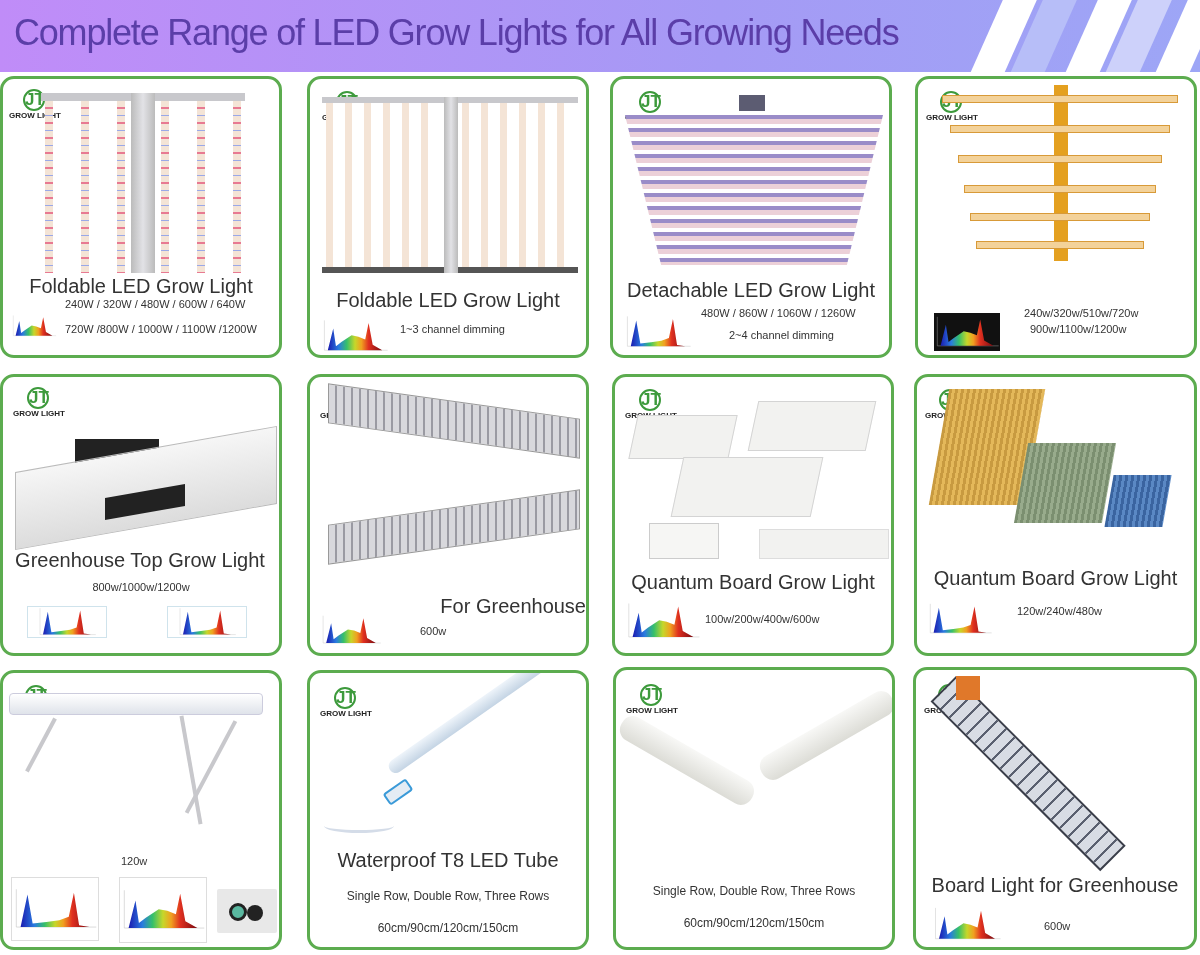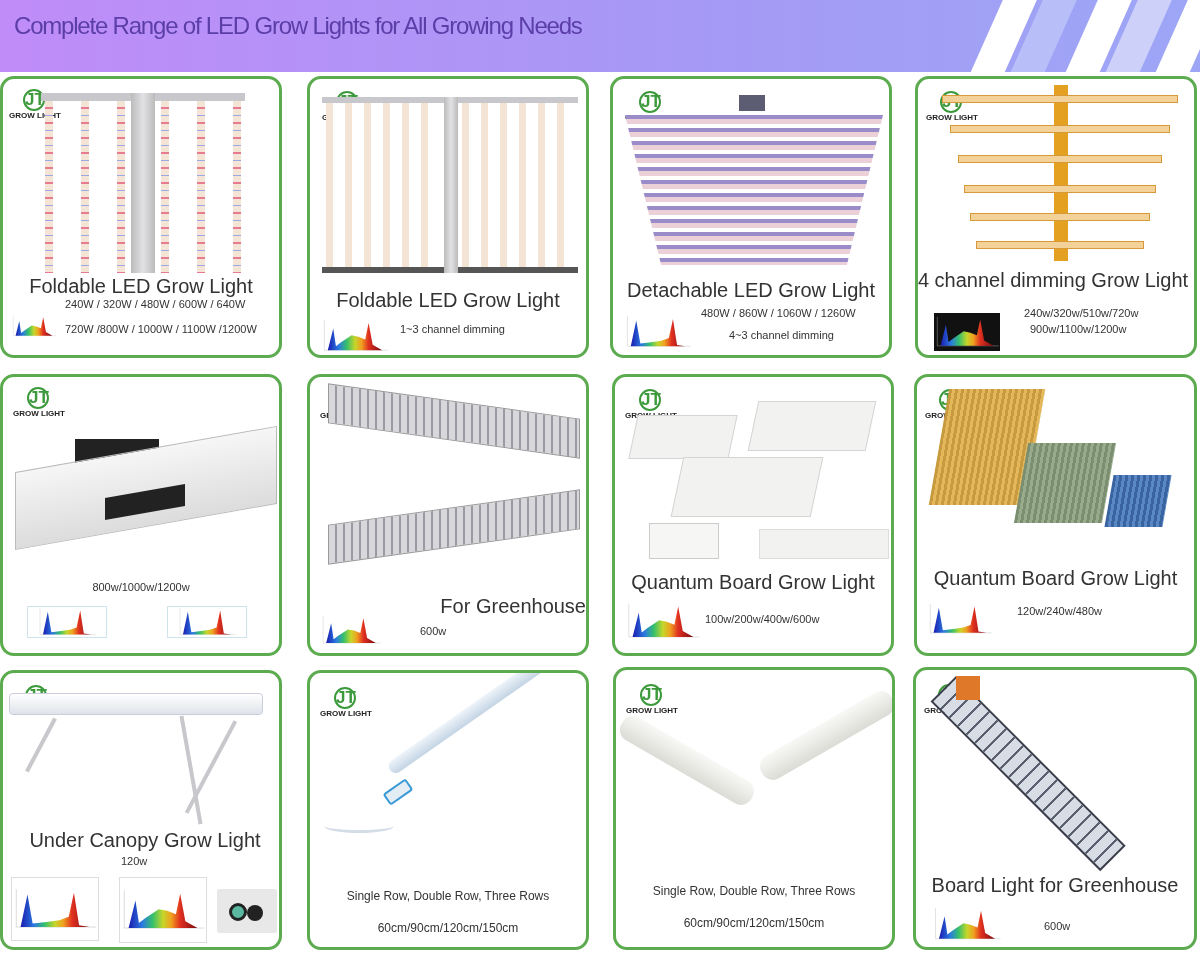--- a/index.html
+++ b/index.html
@@ -1,18 +1,18 @@
 <!DOCTYPE html>
 <html><head>
 <meta charset="utf-8">
 <style>
   * { box-sizing: border-box; margin: 0; padding: 0; }
   body { width: 1200px; height: 955px; background: #ffffff; font-family: "Liberation Sans", "DejaVu Sans", sans-serif; overflow: hidden; position: relative; }
   .banner { position: absolute; left: 0; top: 0; width: 1200px; height: 72px; background: linear-gradient(90deg, #c08cf8 0%, #a59af5 60%, #9da6f6 100%); overflow: hidden; }
-  .banner-title { position: absolute; left: 14px; top: 12px; font-size: 24px; color: #5b3ea8; letter-spacing: -1.2px; font-weight: normal; white-space: nowrap; }
+  .banner-title { position: absolute; left: 14px; top: 12px; font-size: 36px; color: #5b3ea8; letter-spacing: -1.2px; font-weight: normal; white-space: nowrap; }
   .stripe { position: absolute; top: -10px; width: 34px; height: 100px; transform: skewX(-24deg); }
   .card { position: absolute; border: 3px solid #5cac4f; border-radius: 14px; background: #ffffff; overflow: hidden; }
   .logo { position: absolute; width: 70px; height: 36px; }
   .logo-mark { position: absolute; left: 14px; top: 0; width: 22px; height: 22px; border: 2px solid #3d9a3c; border-radius: 50%; color: #3d9a3c; font-size: 17px; font-weight: bold; text-align: left; line-height: 18px; }
   .logo-text { position: absolute; left: 0; top: 22px; font-size: 8px; font-weight: bold; color: #222; white-space: nowrap; }
   .title { position: absolute; left: 0; right: 0; text-align: center; color: #333; font-size: 20px; white-space: nowrap; }
   .spec { position: absolute; color: #333; font-size: 11px; white-space: nowrap; }
   .spectrum { position: absolute; background: #fff; }
   .spectrum svg { width: 100%; height: 100%; display: block; }
   .product { position: absolute; }
@@ -108,57 +108,57 @@
     <div style="position:absolute; left:114px; top:0; width:26px; height:16px; background:#5c5c72;"></div>
     <div style="position:absolute; left:0; top:20px; width:258px; height:150px; background:repeating-linear-gradient(180deg,#9a8cc8 0 4px,#ecd0d8 4px 9px,#ffffff 9px 13px); clip-path:polygon(0 0,100% 0,86% 100%,14% 100%);"></div>
   </div>
   <div class="title" style="top:200px;">Detachable LED Grow Light</div>
   <div class="spectrum" style="left:10px; top:236px; width:70px; height:34px;">
       <svg>
         <use href="#spec-red"></use>
       </svg>
     </div>
   <div class="spec" style="left:88px; top:228px;">480W / 860W / 1060W / 1260W</div>
-  <div class="spec" style="left:116px; top:250px;">4~3 channel dimming</div>
+  <div class="spec" style="left:116px; top:250px;">2~4 channel dimming</div>
 </div>
 
 <div class="card" style="left:915px; top:76px; width:282px; height:282px;">
   <div class="logo" style="left:8px; top:12px;">
     <div class="logo-mark">JT</div>
     <div class="logo-text">GROW LIGHT</div>
   </div>
   <div class="product" style="left:24px; top:6px; width:236px; height:176px;">
     <div style="position:absolute; left:112px; top:0; width:14px; height:176px; background:#e4a020;"></div>
     <div style="position:absolute; left:0; top:10px; width:236px; height:8px; background:#f3d29a; border:1px solid #d89a38;"></div>
     <div style="position:absolute; left:8px; top:40px; width:220px; height:8px; background:#f3d29a; border:1px solid #d89a38;"></div>
     <div style="position:absolute; left:16px; top:70px; width:204px; height:8px; background:#f3d29a; border:1px solid #d89a38;"></div>
     <div style="position:absolute; left:22px; top:100px; width:192px; height:8px; background:#f3d29a; border:1px solid #d89a38;"></div>
     <div style="position:absolute; left:28px; top:128px; width:180px; height:8px; background:#f3d29a; border:1px solid #d89a38;"></div>
     <div style="position:absolute; left:34px; top:156px; width:168px; height:8px; background:#f3d29a; border:1px solid #d89a38;"></div>
   </div>
-  <div class="title" style="top:190px; left:-6px;">4 channel dimming Grow Light</div>
   <div class="spectrum" style="left:16px; top:234px; width:66px; height:38px; background:#111;">
       <svg>
         <use href="#spec-full"></use>
       </svg>
     </div>
   <div class="spec" style="left:106px; top:228px;">240w/320w/510w/720w</div>
   <div class="spec" style="left:112px; top:244px;">900w/1100w/1200w</div>
 </div>
 
 <div class="card" style="left:0; top:374px; width:282px; height:282px;">
   <div class="logo" style="left:10px; top:10px;">
     <div class="logo-mark">JT</div>
     <div class="logo-text">GROW LIGHT</div>
   </div>
   <div class="product" style="left:12px; top:40px; width:262px; height:120px;">
     <div style="position:absolute; left:60px; top:22px; width:84px; height:40px; background:#222;"></div>
     <div style="position:absolute; left:0; top:32px; width:262px; height:78px; background:linear-gradient(180deg,#f6f6f6,#dcdcdc); transform:skewY(-10deg); border:1px solid #bbb;"></div>
     <div style="position:absolute; left:90px; top:74px; width:80px; height:22px; background:#222; transform:skewY(-10deg);"></div>
   </div>
+  <div class="title" style="top:172px; left:-2px;">Greenhouse Top Grow Light</div>
   <div class="spec" style="left:0; right:0; text-align:center; top:204px;">800w/1000w/1200w</div>
   <div class="spectrum" style="left:24px; top:229px; width:80px; height:32px; border:1px solid #cfe3ec;">
       <svg>
         <use href="#spec-red"></use>
       </svg>
     </div>
   <div class="spectrum" style="left:164px; top:229px; width:80px; height:32px; border:1px solid #cfe3ec;">
       <svg>
         <use href="#spec-red"></use>
       </svg>
@@ -227,21 +227,20 @@
   <div class="logo" style="left:8px; top:12px;">
     <div class="logo-mark">JT</div>
     <div class="logo-text">GROW LIGHT</div>
   </div>
   <div class="product" style="left:6px; top:14px; width:260px; height:140px;">
     <div style="position:absolute; left:0; top:6px; width:254px; height:22px; background:linear-gradient(180deg,#ffffff,#dfe3ea); border:1px solid #ccd; border-radius:4px;"></div>
     <div style="position:absolute; left:30px; top:28px; width:4px; height:60px; background:#c8c8cc; transform:rotate(28deg);"></div>
     <div style="position:absolute; left:180px; top:28px; width:4px; height:110px; background:#c8c8cc; transform:rotate(-10deg);"></div>
     <div style="position:absolute; left:200px; top:28px; width:4px; height:104px; background:#c8c8cc; transform:rotate(28deg);"></div>
   </div>
-  <div class="title" style="top:156px; left:8px;">Under Canopy Grow Light</div>
   <div class="spec" style="left:118px; top:182px;">120w</div>
   <div class="spectrum" style="left:8px; top:204px; width:88px; height:64px; border:1px solid #ddd;">
       <svg>
         <use href="#spec-red"></use>
       </svg>
     </div>
   <div class="spectrum" style="left:116px; top:204px; width:88px; height:66px; border:1px solid #ddd;">
       <svg>
         <use href="#spec-full"></use>
       </svg>
@@ -255,20 +254,21 @@
 <div class="card" style="left:307px; top:670px; width:282px; height:280px;">
   <div class="logo" style="left:10px; top:14px;">
     <div class="logo-mark">JT</div>
     <div class="logo-text">GROW LIGHT</div>
   </div>
   <div class="product" style="left:10px; top:20px; width:260px; height:150px;">
     <div style="position:absolute; left:70px; top:70px; width:200px; height:14px; background:linear-gradient(180deg,#eef4fa,#c4d4e4); border-radius:7px; transform:rotate(-35deg); transform-origin:left center;"></div>
     <div style="position:absolute; left:64px; top:92px; width:28px; height:14px; background:#e4ecf4; border:2px solid #3a9ad8; border-radius:3px; transform:rotate(-35deg);"></div>
     <div style="position:absolute; left:4px; top:126px; width:70px; height:14px; border-bottom:3px solid #d4dce8; border-radius:0 0 50% 50%;"></div>
   </div>
+  <div class="title" style="top:176px;">Waterproof T8 LED Tube</div>
   <div class="spec" style="left:0; right:0; text-align:center; top:216px; font-size:12px;">Single Row, Double Row, Three Rows</div>
   <div class="spec" style="left:0; right:0; text-align:center; top:248px; font-size:12px;">60cm/90cm/120cm/150cm</div>
 </div>
 
 <div class="card" style="left:613px; top:667px; width:282px; height:283px;">
   <div class="logo" style="left:10px; top:14px;">
     <div class="logo-mark">JT</div>
     <div class="logo-text">GROW LIGHT</div>
   </div>
   <div class="product" style="left:6px; top:20px; width:270px; height:120px;">

